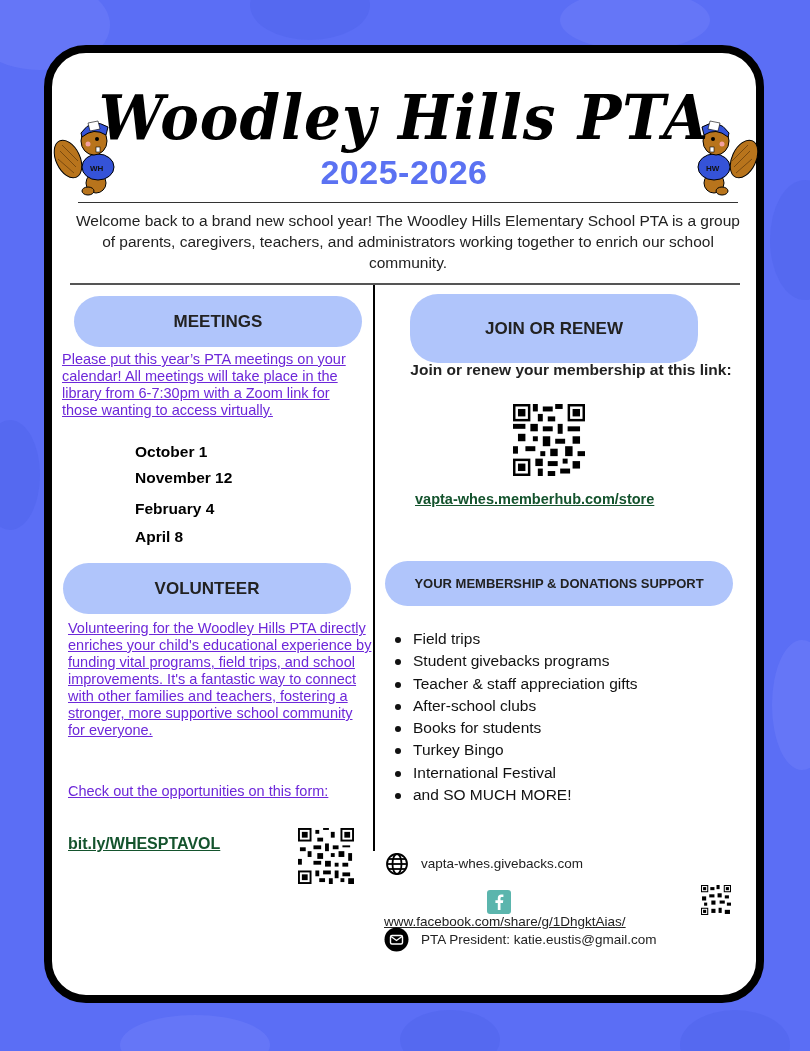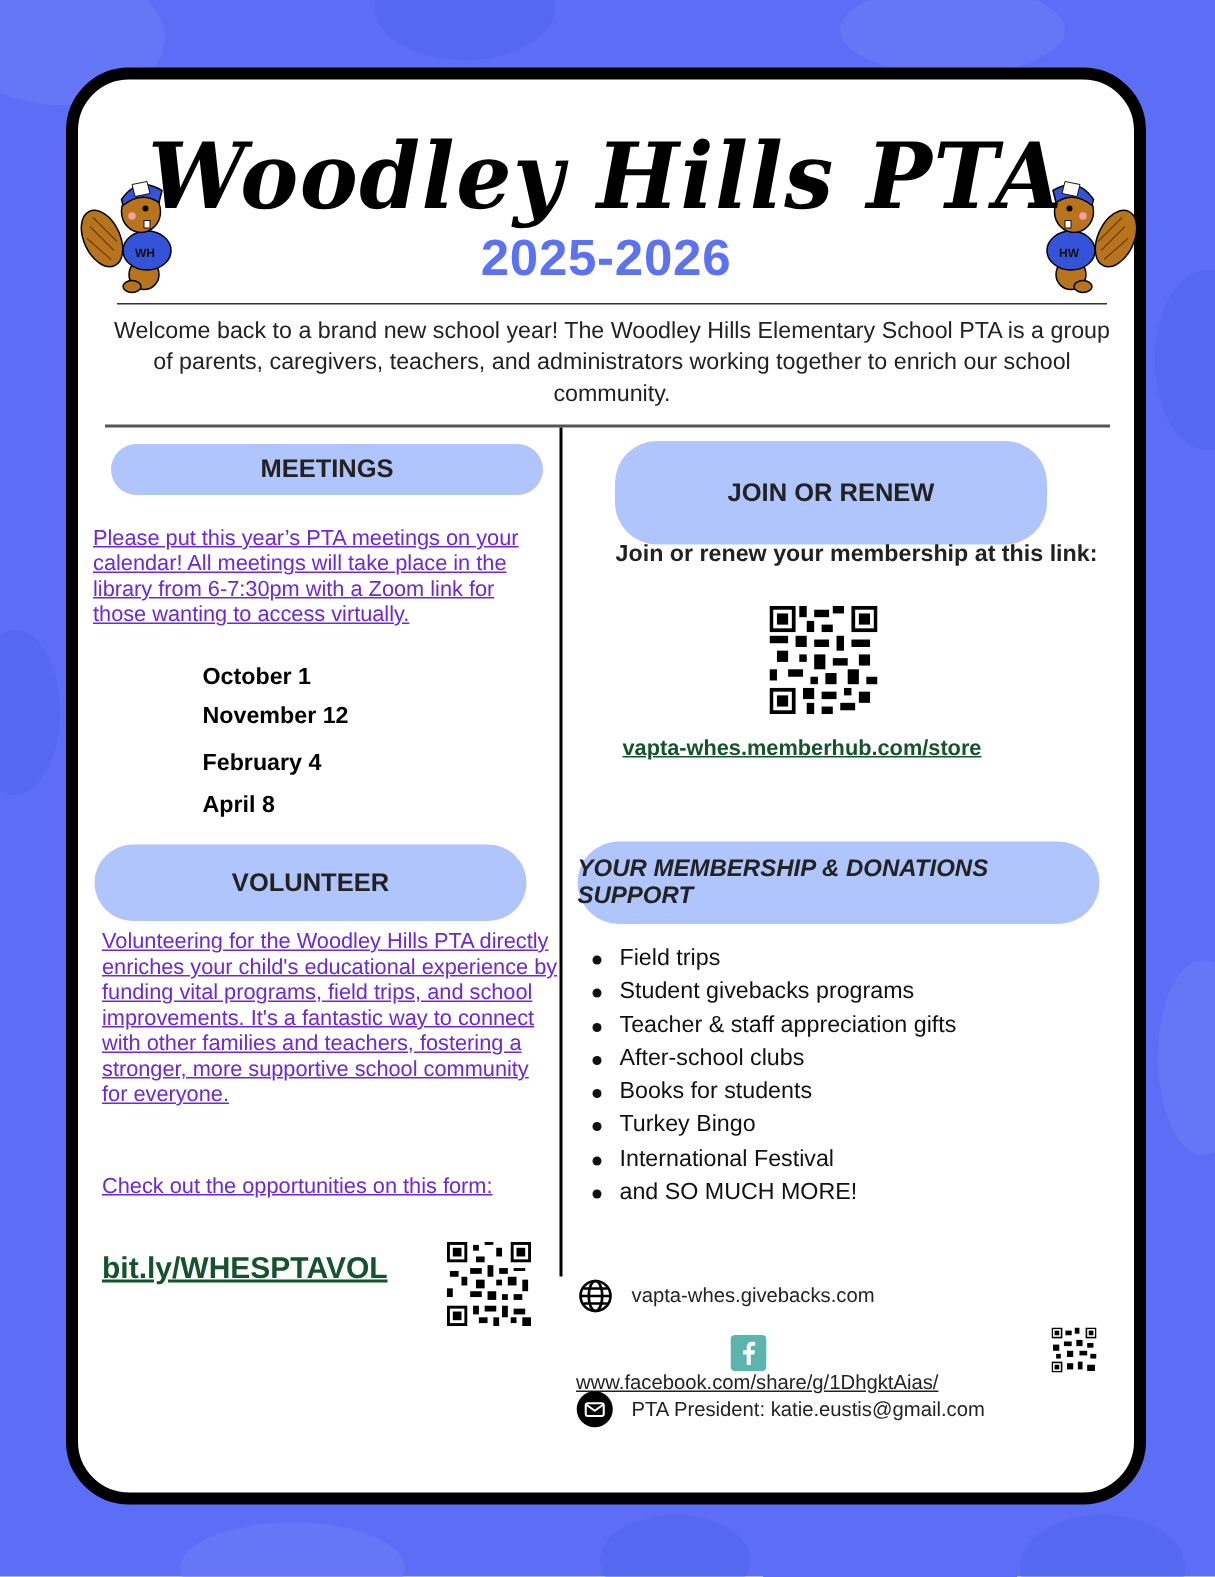--- a/index.html
+++ b/index.html
@@ -149,33 +149,33 @@
   </svg>
 
   <h1 class="title">Woodley Hills PTA</h1>
   <div class="year">2025-2026</div>
 
   <div class="hr-top"></div>
   <p class="intro">Welcome back to a brand new school year! The Woodley Hills Elementary School PTA is a group of parents, caregivers, teachers, and administrators working together to enrich our school community.</p>
   <div class="hr-mid"></div>
   <div class="vline"></div>
 
-  <div class="pill" style="left:22px;top:243px;width:288px;height:34px;">MEETINGS</div>
+  <div class="pill" style="left:22px;top:243px;width:288px;height:51px;">MEETINGS</div>
   <p class="body-text" style="left:10px;top:298px;width:306px;">Please put this year’s PTA meetings on your calendar! All meetings will take place in the library from 6-7:30pm with a Zoom link for those wanting to access virtually.</p>
   <div class="dates" style="top:390px;">
     <div style="top:0px;">October 1</div>
     <div style="top:26px;">November 12</div>
     <div style="top:57px;">February 4</div>
     <div style="top:85px;">April 8</div>
   </div>
 
   <div class="pill" style="left:11px;top:510px;width:288px;height:51px;">VOLUNTEER</div>
   <p class="body-text" style="left:16px;top:567px;width:304px;">Volunteering for the Woodley Hills PTA directly enriches your child's educational experience by funding vital programs, field trips, and school improvements. It's a fantastic way to connect with other families and teachers, fostering a stronger, more supportive school community for everyone.</p>
   <p class="body-text" style="left:16px;top:730px;width:304px;white-space:nowrap;">Check out the opportunities on this form:</p>
-  <a class="link-bold" style="left:16px;top:782px;font-size:20px;">bit.ly/WHESPTAVOL</a>
+  <a class="link-bold" style="left:16px;top:782px;font-size:16px;">bit.ly/WHESPTAVOL</a>
   <svg class="qr" viewBox="0 0 29 29" style="left:246px;top:775px;width:56px;height:56px;">
     <rect width="29" height="29" fill="#fff"></rect>
     <g fill="#000">
       <rect x="0" y="0" width="7" height="7"></rect>
         <rect x="1" y="1" width="5" height="5" fill="#fff"></rect>
         <rect x="2" y="2" width="3" height="3"></rect>
       <rect x="22" y="0" width="7" height="7"></rect>
         <rect x="23" y="1" width="5" height="5" fill="#fff"></rect>
         <rect x="24" y="2" width="3" height="3"></rect>
       <rect x="0" y="22" width="7" height="7"></rect>
@@ -250,21 +250,21 @@
         <rect x="14" y="23" width="4" height="2"></rect>
         <rect x="20" y="22" width="2" height="2"></rect>
       <rect x="24" y="23" width="3" height="3"></rect>
         <rect x="10" y="26" width="2" height="3"></rect>
         <rect x="14" y="27" width="3" height="2"></rect>
         <rect x="19" y="26" width="4" height="2"></rect>
     </g>
   </svg>
   <a class="link-bold" style="left:363px;top:438px;font-size:14.5px;">vapta-whes.memberhub.com/store</a>
 
-  <div class="pill" style="left:333px;top:508px;width:348px;height:55px;font-size:16px;font-style:italic;">YOUR MEMBERSHIP &amp; DONATIONS SUPPORT</div>
+  <div class="pill" style="left:333px;top:508px;width:348px;height:45px;font-size:13px;">YOUR MEMBERSHIP &amp; DONATIONS SUPPORT</div>
   <ul class="support">
     <li>Field trips</li>
     <li>Student givebacks programs</li>
     <li>Teacher &amp; staff appreciation gifts</li>
     <li>After-school clubs</li>
     <li>Books for students</li>
     <li>Turkey Bingo</li>
     <li>International Festival</li>
     <li>and SO MUCH MORE!</li>
   </ul>

